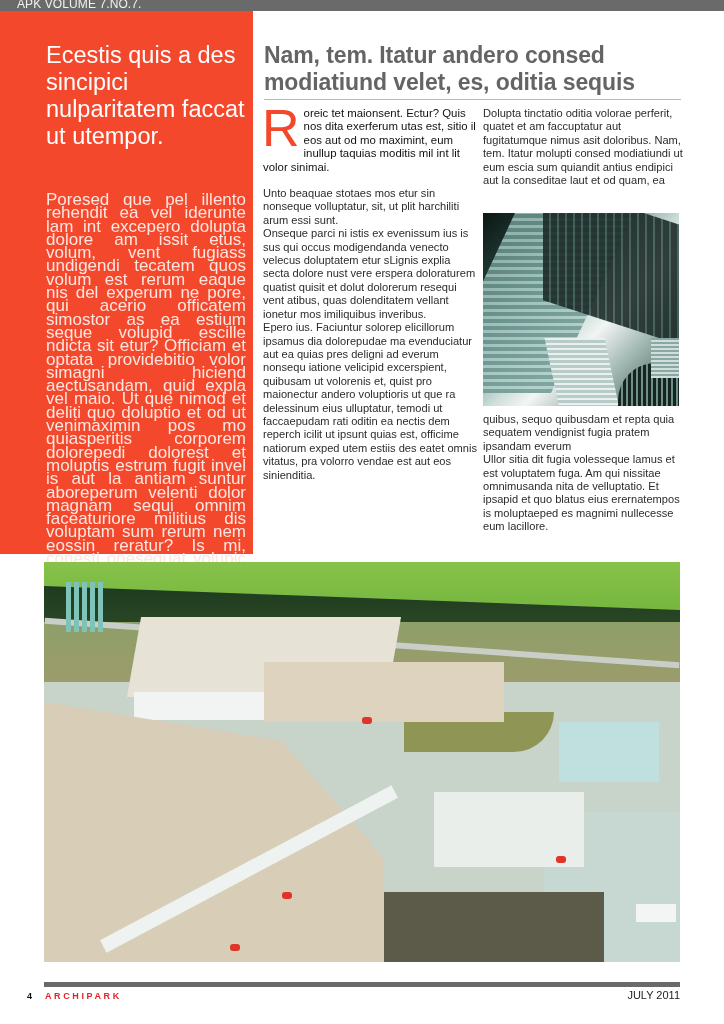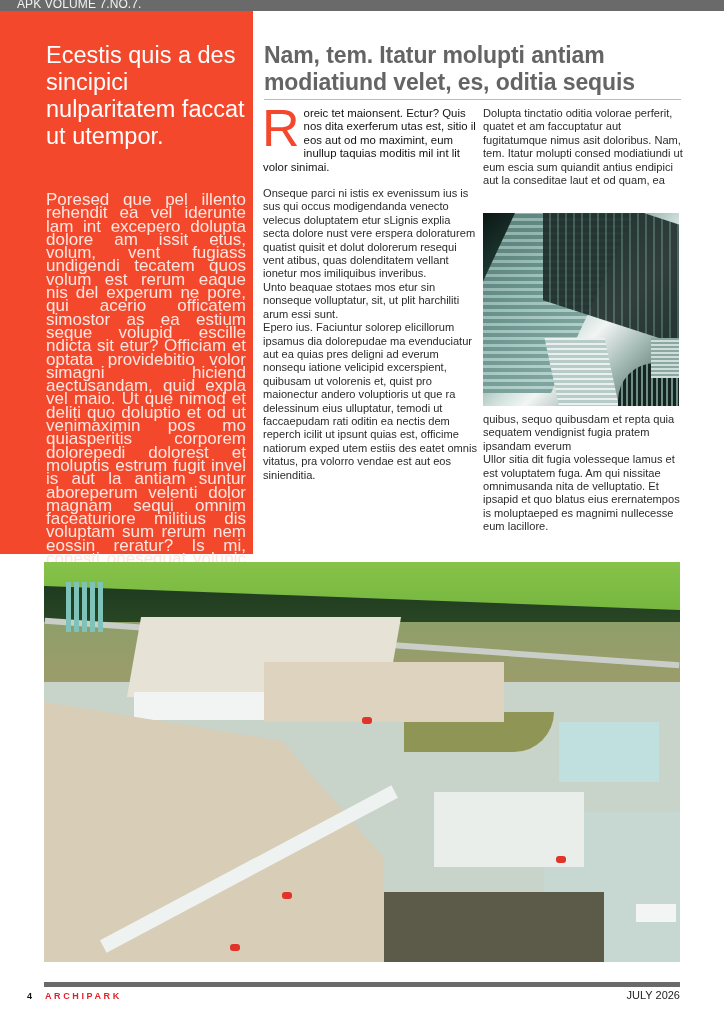--- a/index.html
+++ b/index.html
@@ -123,30 +123,30 @@
   <span class="topbar-text">APK VOLUME 7.NO.7.</span>
 </div>
 
 <div class="redbox"></div>
 <div class="red-title">Ecestis quis a des sincipici nulparitatem faccat ut utempor.</div>
 <div class="red-body">
   <p>Poresed que pel illento rehendit ea vel iderunte lam int excepero dolupta dolore am issit etus, volum, vent fugiass undigendi tecatem quos volum est rerum eaque nis del experum ne pore, qui acerio officatem simostor as ea estium seque volupid escille ndicta sit etur? Officiam et optata providebitio volor simagni hiciend aectusandam, quid expla vel maio. Ut que nimod et deliti quo doluptio et od ut venimaximin pos mo quiasperitis corporem dolorepedi dolorest et moluptis estrum fugit invel is aut la antiam suntur aboreperum velenti dolor magnam sequi omnim faceaturiore militius dis voluptam sum rerum nem eossin reratur? Is mi, conesti onesequat volupic tecti ommodit ibuscias eatia cupta pro il idestrum vitatur, et es perum dem volorat.</p>
   <p class="last">Iquia que dit etur? Ma que nobis.</p>
 </div>
 
-<div class="headline">Nam, tem. Itatur molupti antiam modiatiund velet, es, oditia sequis</div>
+<div class="headline">Nam, tem. Itatur andero consed modiatiund velet, es, oditia sequis</div>
 <div class="headline-rule"></div>
 
 <div class="col col-mid">
   <p class="lead">
     <span class="dropcap">R</span><span>oreic tet maionsent. Ectur? Quis nos dita exerferum utas est, sitio il eos aut od mo maximint, eum inullup taquias moditis mil int lit volor sinimai.</span>
   </p>
   <div class="gap"></div>
+  <p>Unto beaquae stotaes mos etur sin nonseque volluptatur, sit, ut plit harchiliti arum essi sunt.</p>
   <p>Onseque parci ni istis ex evenissum ius is sus qui occus modigendanda venecto velecus doluptatem etur sLignis explia secta dolore nust vere erspera doloraturem quatist quisit et dolut dolorerum resequi vent atibus, quas dolenditatem vellant ionetur mos imiliquibus inveribus.</p>
-  <p>Unto beaquae stotaes mos etur sin nonseque volluptatur, sit, ut plit harchiliti arum essi sunt.</p>
   <p>Epero ius. Faciuntur solorep elicillorum ipsamus dia dolorepudae ma evenduciatur aut ea quias pres deligni ad everum nonsequ iatione velicipid excerspient, quibusam ut volorenis et, quist pro maionectur andero voluptioris ut que ra delessinum eius ulluptatur, temodi ut faccaepudam rati oditin ea nectis dem reperch icilit ut ipsunt quias est, officime natiorum exped utem estiis des eatet omnis vitatus, pra volorro vendae est aut eos sinienditia.</p>
 </div>
 
 <div class="col col-right">
   <p>Dolupta tinctatio oditia volorae perferit, quatet et am faccuptatur aut fugitatumque nimus asit doloribus. Nam, tem. Itatur molupti consed modiatiundi ut eum escia sum quiandit antius endipici aut la conseditae laut et od quam, ea</p>
 </div>
 
 <div class="photo-towers">
   <div class="tw tw1"></div>
     <div class="tw tw2"></div>
@@ -184,13 +184,13 @@
   <div class="f f-truck"></div>
   <div class="f f-red" style="left:318px;top:155px"></div>
   <div class="f f-red" style="left:238px;top:330px"></div>
   <div class="f f-red" style="left:186px;top:382px"></div>
   <div class="f f-red" style="left:512px;top:294px"></div>
 </div>
 
 <div class="footer-bar"></div>
 <span class="page-num">4</span>
 <span class="brand">ARCHIPARK</span>
-<span class="issue-date">JULY 2026</span>
+<span class="issue-date">JULY 2011</span>
 
 </body></html>

